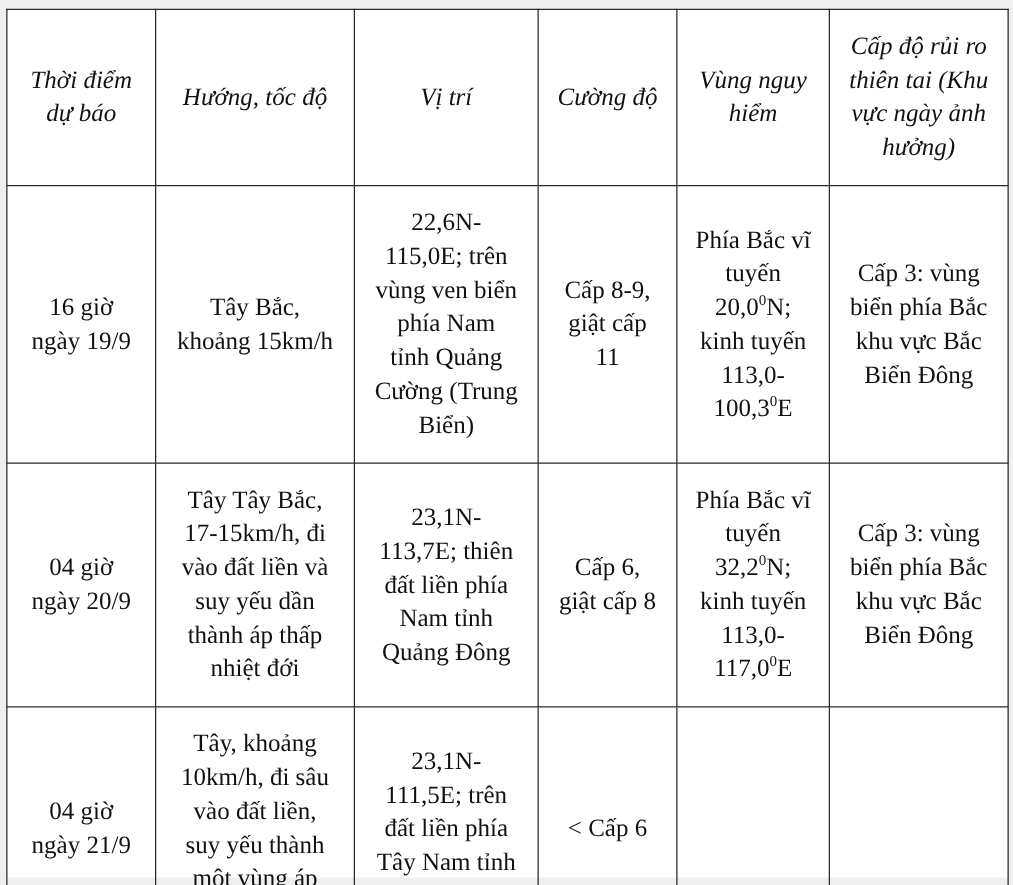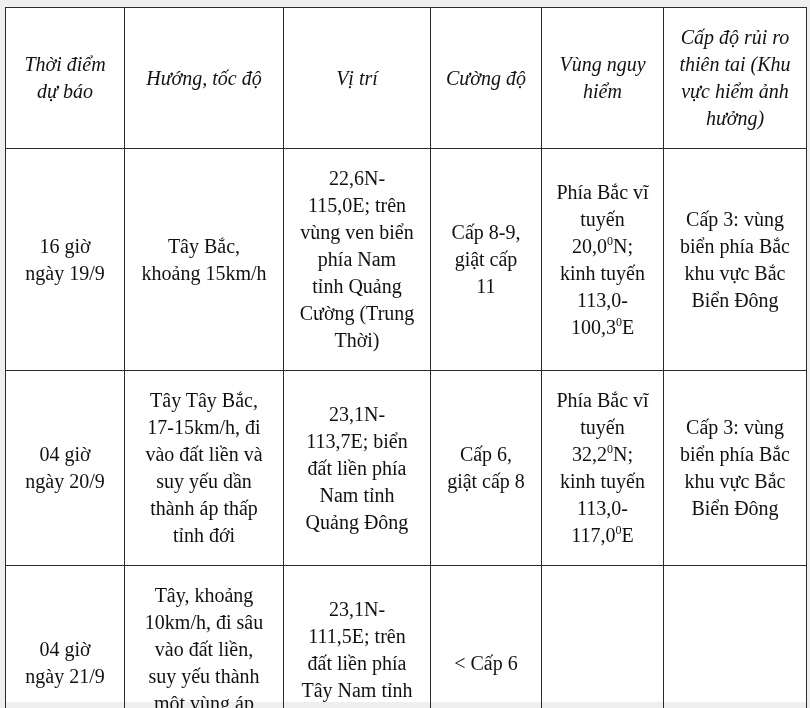--- a/index.html
+++ b/index.html
@@ -83,21 +83,21 @@
         <th>
           <span class="line">Cường độ</span>
         </th>
         <th>
           <span class="line">Vùng nguy</span>
           <span class="line">hiểm</span>
         </th>
         <th>
           <span class="line">Cấp độ rủi ro</span>
           <span class="line">thiên tai (Khu</span>
-          <span class="line">vực hiểm ảnh</span>
+          <span class="line">vực ngày ảnh</span>
           <span class="line">hưởng)</span>
         </th>
       </tr>
     </thead>
     <tbody>
 
       <tr class="row-1">
         <td>
           <span class="line">16 giờ</span>
           <span class="line">ngày 19/9</span>
@@ -106,21 +106,21 @@
           <span class="line">Tây Bắc,</span>
           <span class="line">khoảng 15km/h</span>
         </td>
         <td>
           <span class="line">22,6N-</span>
           <span class="line">115,0E; trên</span>
           <span class="line">vùng ven biển</span>
           <span class="line">phía Nam</span>
           <span class="line">tỉnh Quảng</span>
           <span class="line">Cường (Trung</span>
-          <span class="line">Thời)</span>
+          <span class="line">Biển)</span>
         </td>
         <td>
           <span class="line">Cấp 8-9,</span>
           <span class="line">giật cấp</span>
           <span class="line">11</span>
         </td>
         <td>
           <span class="line">Phía Bắc vĩ</span>
           <span class="line">tuyến</span>
           <span class="line"><span>20,0</span><sup>0</sup><span>N;</span></span>
@@ -140,25 +140,25 @@
         <td>
           <span class="line">04 giờ</span>
           <span class="line">ngày 20/9</span>
         </td>
         <td>
           <span class="line">Tây Tây Bắc,</span>
           <span class="line">17-15km/h, đi</span>
           <span class="line">vào đất liền và</span>
           <span class="line">suy yếu dần</span>
           <span class="line">thành áp thấp</span>
-          <span class="line">tỉnh đới</span>
+          <span class="line">nhiệt đới</span>
         </td>
         <td>
           <span class="line">23,1N-</span>
-          <span class="line">113,7E; biển</span>
+          <span class="line">113,7E; thiên</span>
           <span class="line">đất liền phía</span>
           <span class="line">Nam tỉnh</span>
           <span class="line">Quảng Đông</span>
         </td>
         <td>
           <span class="line">Cấp 6,</span>
           <span class="line">giật cấp 8</span>
         </td>
         <td>
           <span class="line">Phía Bắc vĩ</span>

